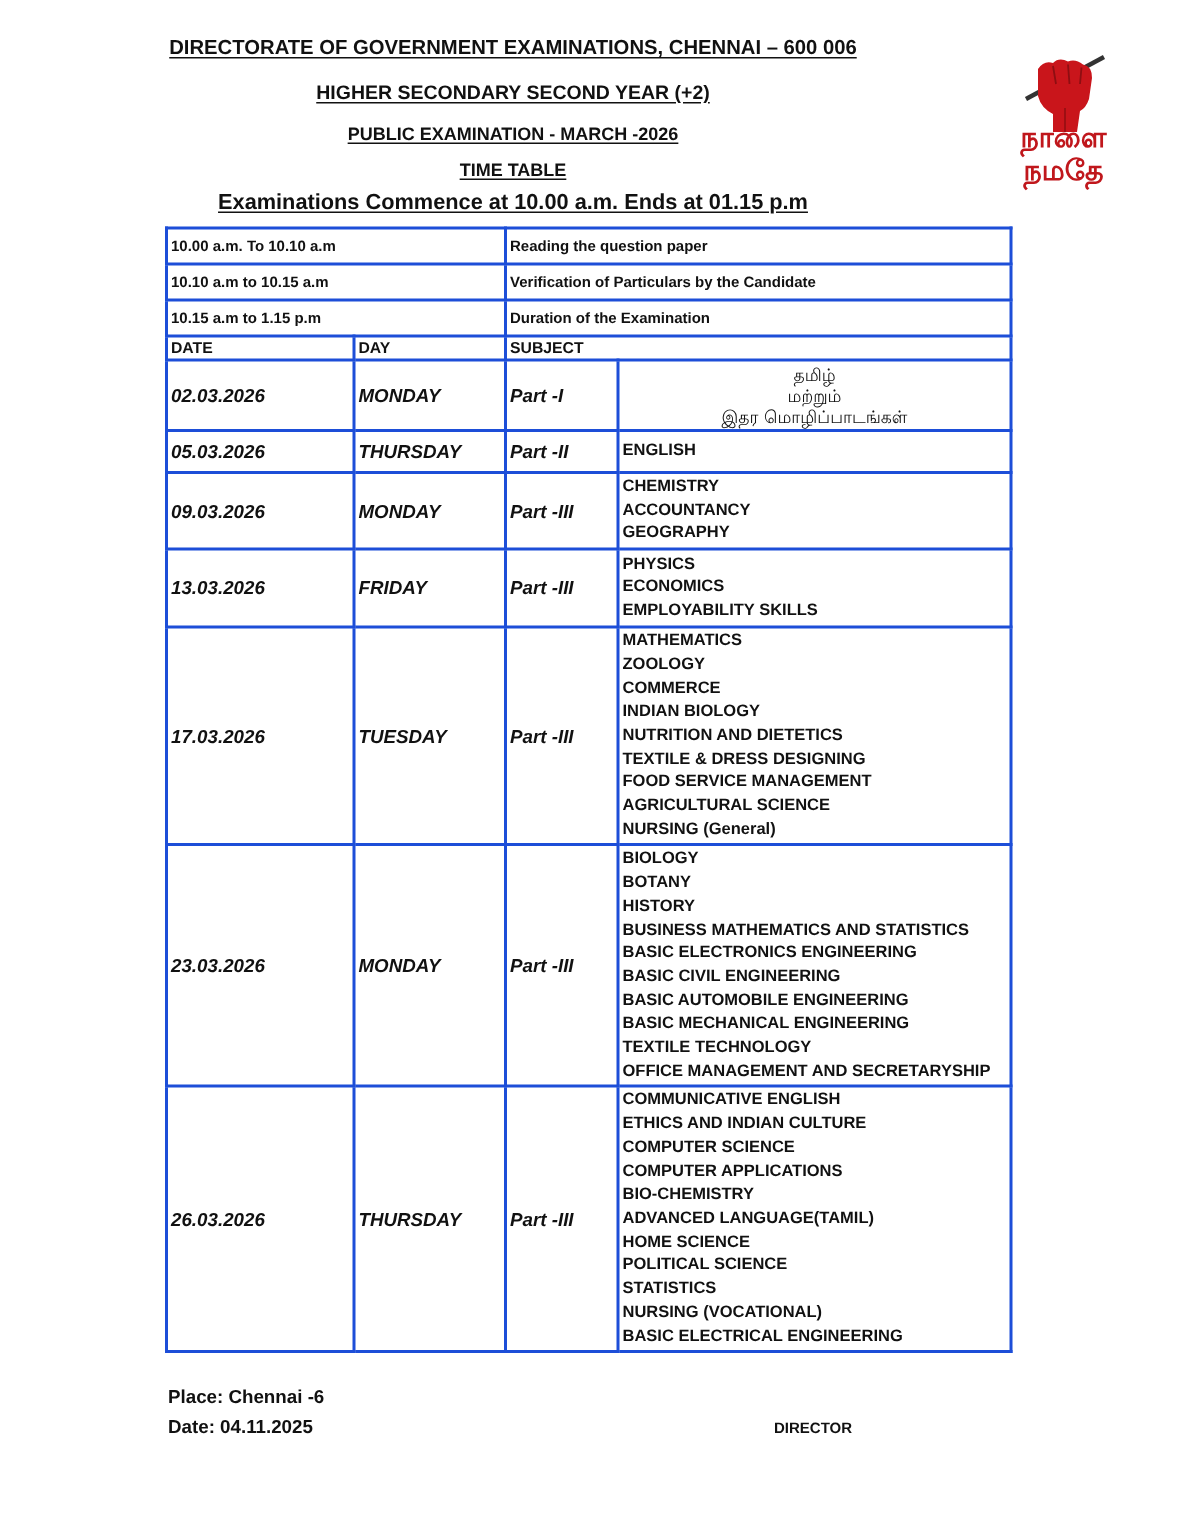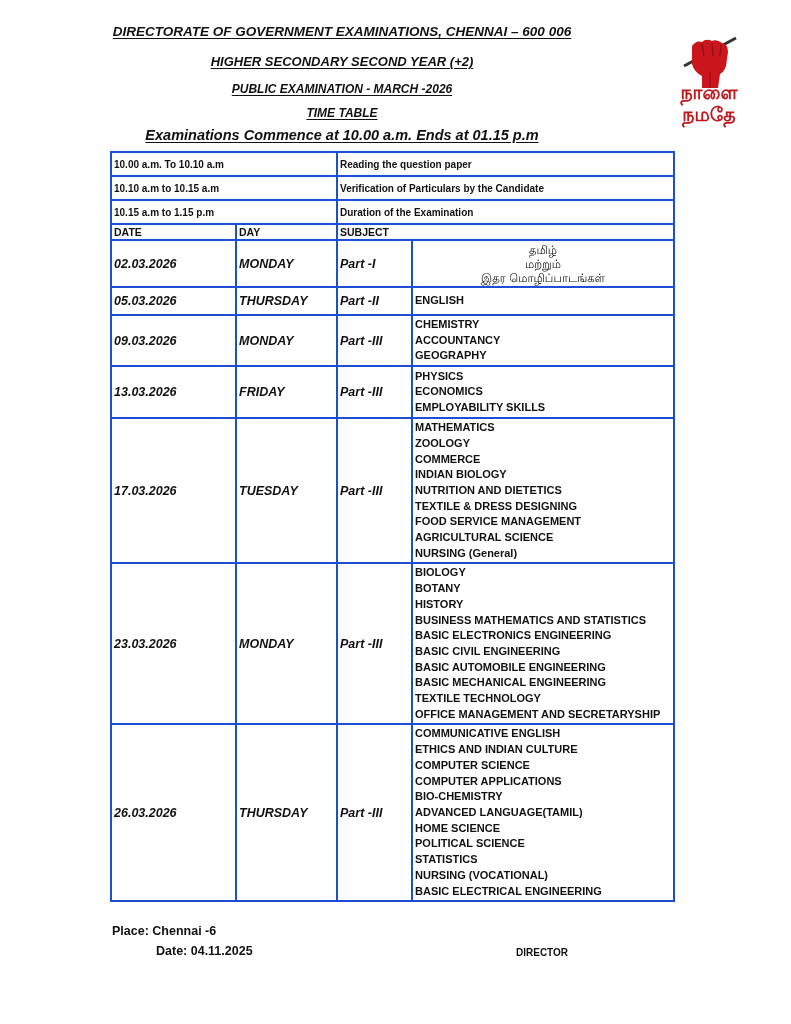--- a/index.html
+++ b/index.html
@@ -1,20 +1,20 @@
 <!DOCTYPE html>
 <html><head>
 <meta charset="utf-8">
 <style>
   html, body { margin: 0; padding: 0; background: #ffffff; }
   body {
     width: 791px; height: 1024px; position: relative; overflow: hidden;
     font-family: "Liberation Sans", sans-serif; color: #111;
   }
-  .hdr { position: absolute; left: 0; width: 684px; text-align: center; font-weight: bold; font-style: italic; }
+  .hdr { position: absolute; left: 0; width: 684px; text-align: center; font-weight: bold; }
   .hdr span { text-decoration: underline; text-underline-offset: 2px; }
   #h1 { top: 24px; font-size: 13.5px; }
   #h2 { top: 54px; font-size: 13px; }
   #h3 { top: 82px; font-size: 12px; }
   #h4 { top: 106px; font-size: 12px; }
   #h5 { top: 127px; font-size: 14.5px; }
 
   .logo { position: absolute; left: 662px; top: 32px; width: 94px; height: 96px; }
   .logo-text { position: absolute; left: 0; width: 94px; text-align: center; color: #c0171c;
                font-weight: bold; font-family: "DejaVu Sans", sans-serif; font-size: 19px; line-height: 20px; }
@@ -27,21 +27,21 @@
   .t-small td { font-size: 10px; font-weight: bold; height: 22px; padding-top: 2px; }
   .t-hdr td { font-size: 10.5px; font-weight: bold; height: 14px; line-height: 14px; }
   .t-hdr td.c { text-align: left; }
   .date, .day, .part { font-size: 12.5px; font-weight: bold; font-style: italic; }
   .subj { font-size: 11px; font-weight: bold; line-height: 15.7px; padding-top: 1px !important; padding-bottom: 1px !important; }
   .subj div { white-space: nowrap; }
   .tamil { text-align: center; font-family: "DejaVu Sans", sans-serif; font-weight: normal; font-size: 11.5px; line-height: 14px; }
 
   .footer { position: absolute; font-weight: bold; font-size: 12.5px; }
   #place { left: 112px; top: 924px; }
-  #fdate { left: 112px; top: 944px; margin-left: 44px; }
+  #fdate { left: 112px; top: 944px; }
   #director { left: 516px; top: 947px; font-size: 10px; }
 </style>
 </head>
 <body>
 
 <div class="hdr" id="h1"><span>DIRECTORATE OF GOVERNMENT EXAMINATIONS, CHENNAI – 600 006</span></div>
 <div class="hdr" id="h2"><span>HIGHER SECONDARY SECOND YEAR (+2)</span></div>
 <div class="hdr" id="h3"><span>PUBLIC EXAMINATION -  MARCH -2026</span></div>
 <div class="hdr" id="h4"><span>TIME TABLE</span></div>
 <div class="hdr" id="h5"><span>Examinations Commence at 10.00 a.m. Ends at 01.15 p.m</span></div>

